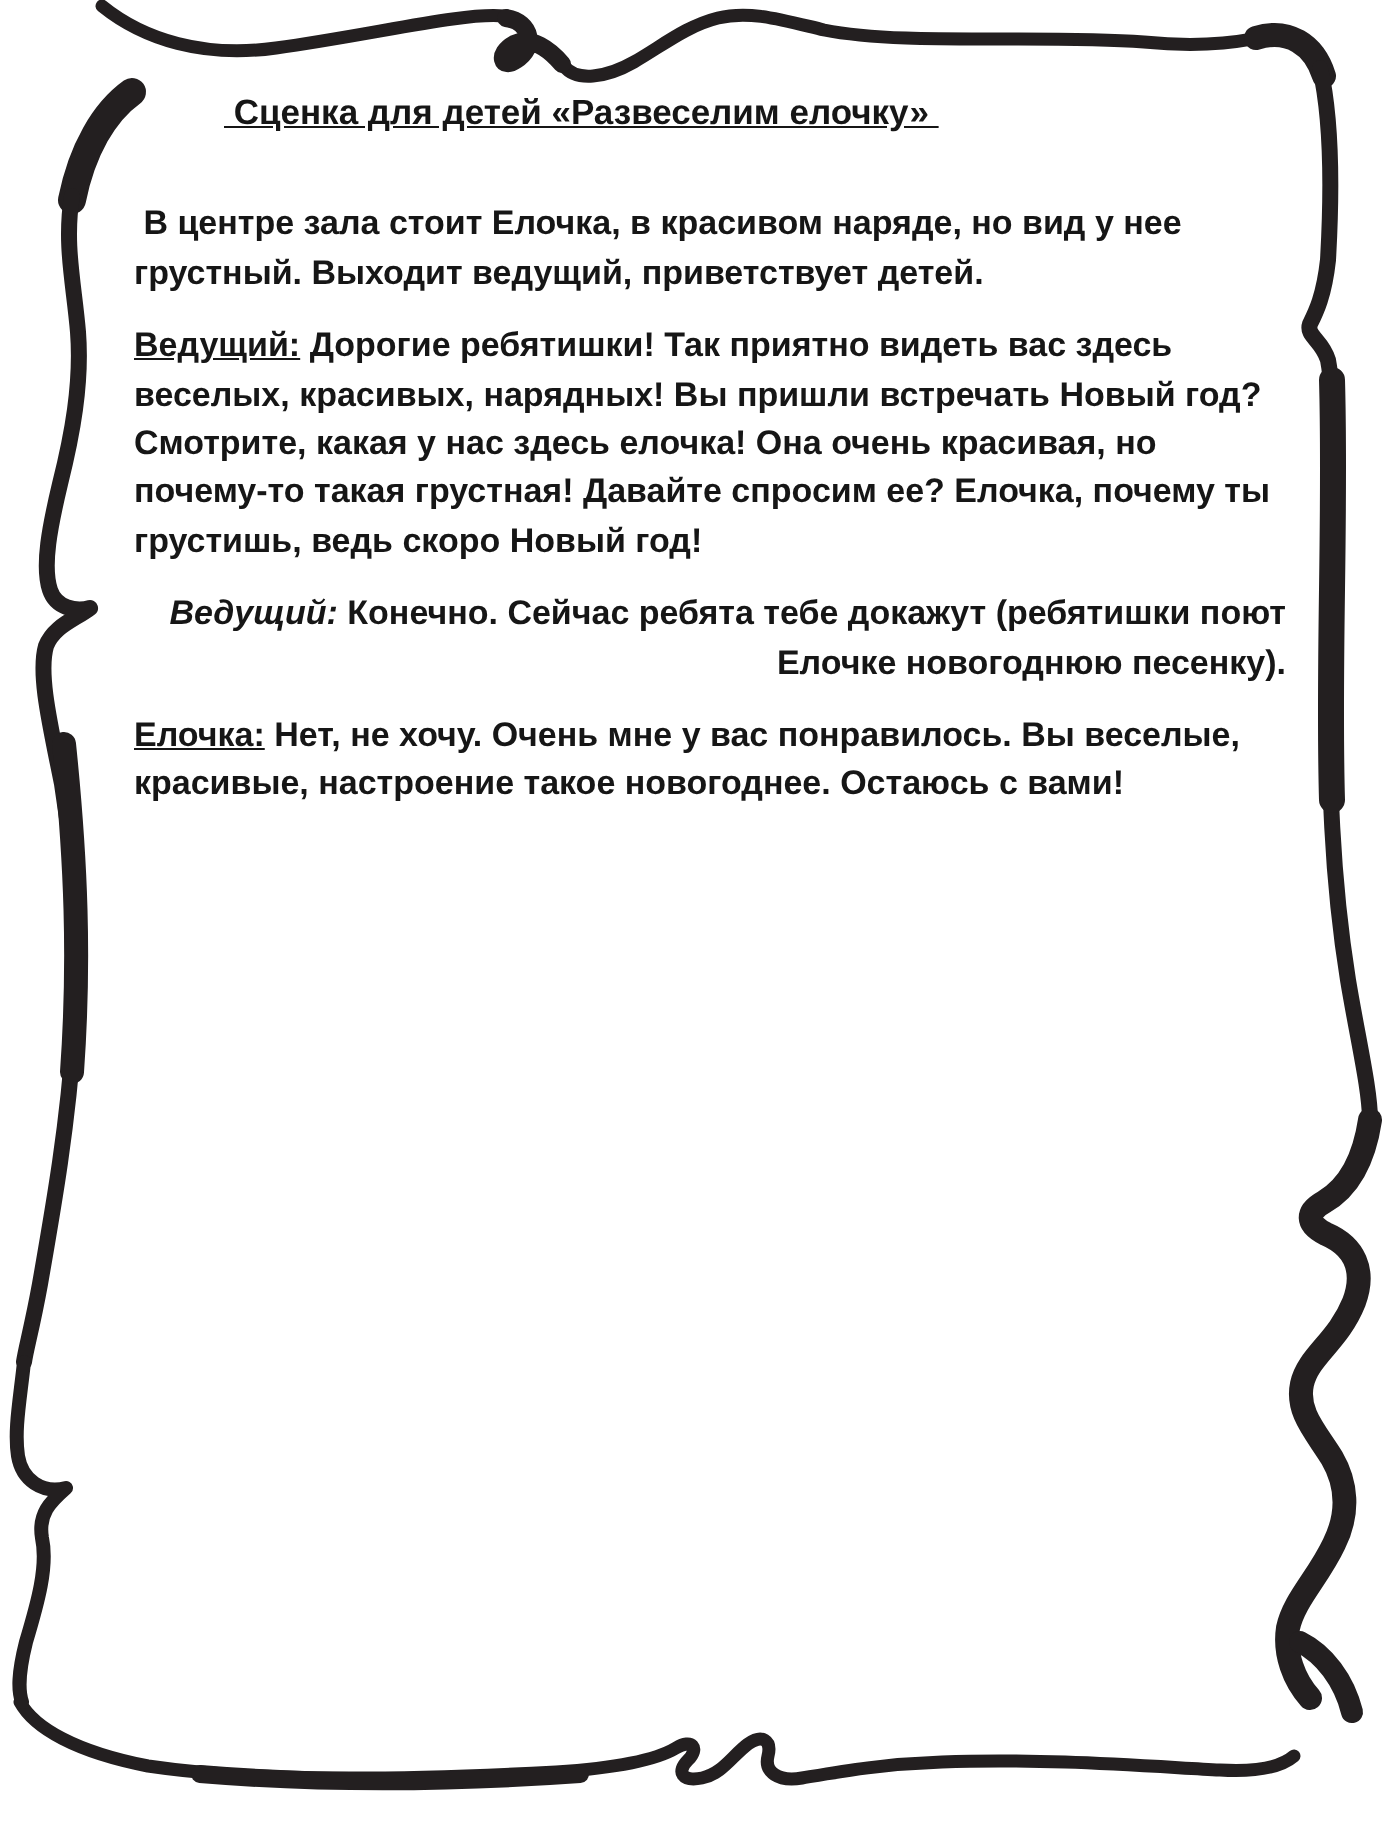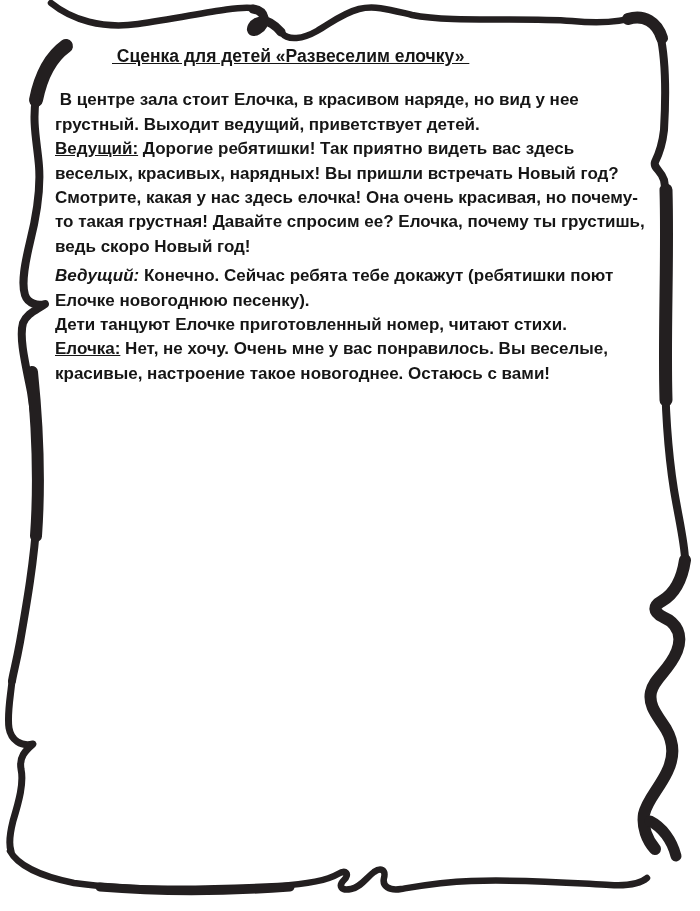--- a/index.html
+++ b/index.html
@@ -14,22 +14,22 @@
   .frame path { fill:none; stroke:currentColor; stroke-linecap:round; stroke-linejoin:round; }
   .content {
     position:absolute; left:55px; top:44px; width:600px;
     color:var(--text); font-size:17px; font-weight:bold; line-height:24.4px;
   }
   .title {
     display:inline-block; margin:0 0 20px 57px;
     font-size:17.5px; font-weight:bold;
     text-decoration:underline; white-space:pre;
   }
-  .para { margin:0; white-space:pre-wrap; }
-  .para.spaced { margin-top:5px; }
+  .para { margin:12px; white-space:pre-wrap; }
+  .para.spaced { margin-top:5px;text-align:right; }
   .speaker { font-weight:bold; }
   .speaker.underline { text-decoration:underline; }
   .speaker.italic { font-style:italic; }
 </style>
 </head>
 <body>
 
 <div class="page">
 
   <svg class="frame" viewBox="0 0 700 911" aria-hidden="true">
@@ -56,18 +56,17 @@
 
     <path stroke-width="7" d="M 12 681 C 10 700 7 715 9 728 C 11 740 21 747 33 744 C 25 751 19 757 21 769 C 24 783 19 801 13 821 C 9 837 9 845 11 851"></path>
   </svg>
 
   <div class="content">
     <span class="title"> Сценка для детей «Развеселим елочку» </span>
     <div id="paragraphs">
         <p class="para"> В центре зала стоит Елочка, в красивом наряде, но вид у нее грустный. Выходит ведущий, приветствует детей.</p>
         <p class="para"><span class="speaker underline">Ведущий:</span> Дорогие ребятишки! Так приятно видеть вас здесь веселых, красивых, нарядных! Вы пришли встречать Новый год? Смотрите, какая у нас здесь елочка! Она очень красивая, но почему-то такая грустная! Давайте спросим ее? Елочка, почему ты грустишь, ведь скоро Новый год!</p>
         <p class="para spaced"><span class="speaker italic">Ведущий:</span> Конечно. Сейчас ребята тебе докажут (ребятишки поют Елочке новогоднюю песенку).</p>
-        <p class="para">Дети танцуют Елочке приготовленный номер, читают стихи.</p>
         <p class="para"><span class="speaker underline">Елочка:</span> Нет, не хочу. Очень мне у вас понравилось. Вы веселые, красивые, настроение такое новогоднее. Остаюсь с вами!</p>
       </div>
   </div>
 
 </div>
 
 </body></html>

